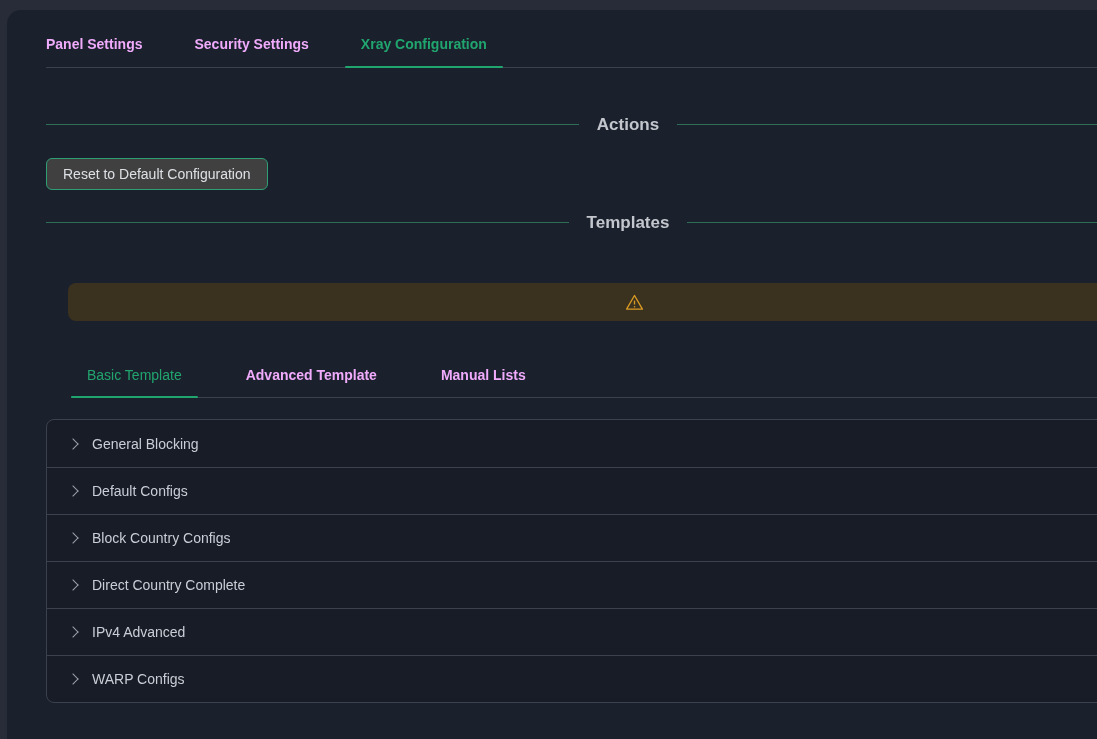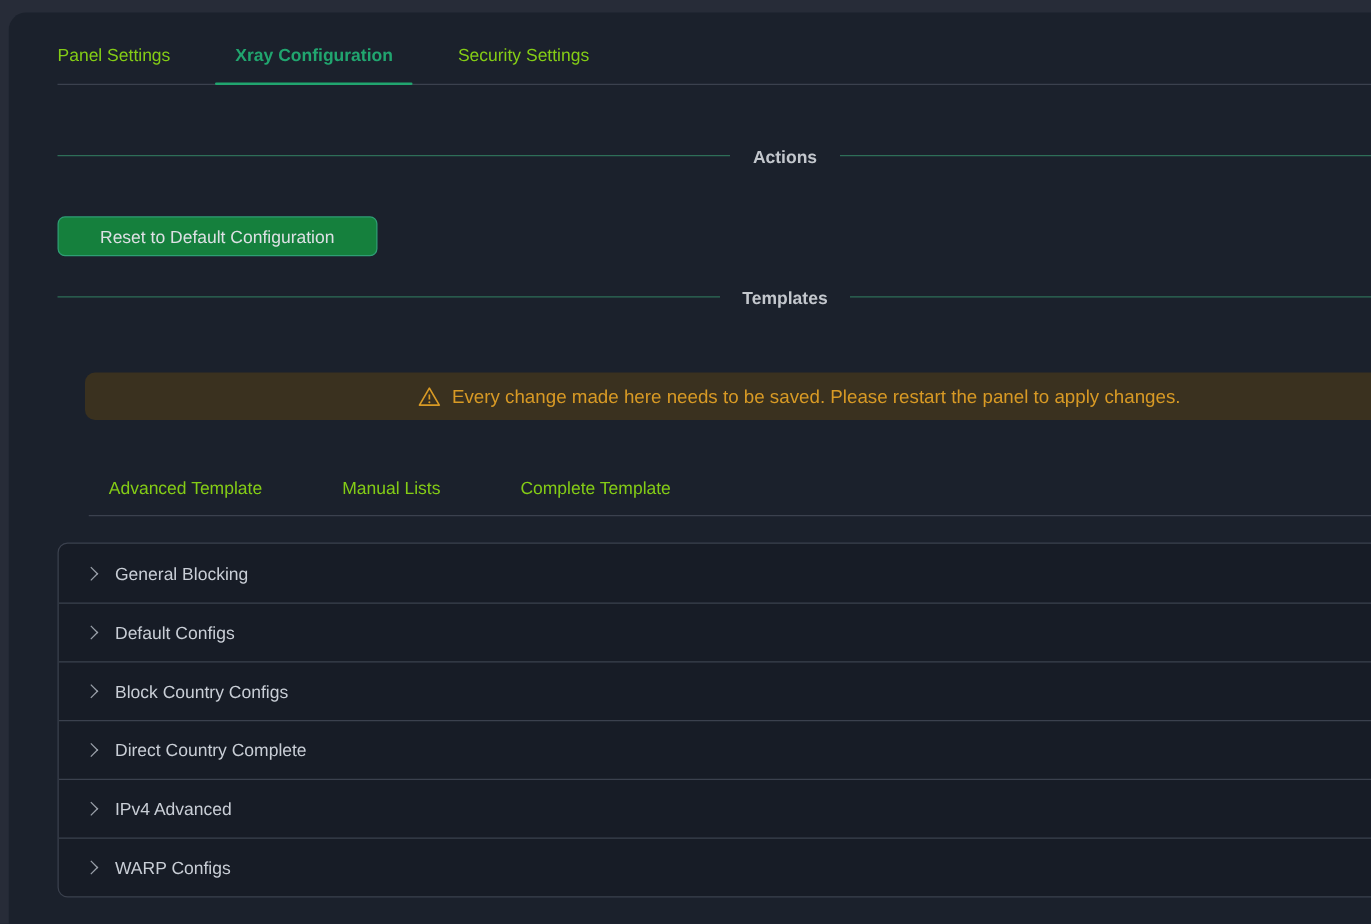--- a/index.html
+++ b/index.html
@@ -16,45 +16,45 @@
     width:1242px; height:760px;
     background:#1b212c;
     border-radius:14px;
   }
   .card-inner { padding:0 39px; }
 
   
   .tabs-row { display:flex; gap:20px; border-bottom:1px solid #3b414e; }
   .tabs-row .tab {
     padding:26px 16px 15px 16px;
-    font-size:14px; color:#84cc16;
-    position:relative; cursor:pointer; white-space:nowrap;
+    font-size:14px; color:#f0abfc;
+    position:relative; cursor:pointer; white-space:nowrap;font-weight:bold;
   }
   .tabs-row .tab:first-child { margin-left:-16px; }
   .tabs-row .tab.active { color:#21a56f; font-weight:700; }
   .tabs-row .tab.active::after {
     content:""; position:absolute; left:0; right:0; bottom:-1px;
     height:2px; background:#21a56f; border-radius:1px;
   }
 
   
   .divider { display:flex; align-items:center; height:21px; }
   .divider .line { flex:1; height:1px; background:#2e6e57; }
   .divider .divider-label {
-    margin:0 18px; font-size:14px; font-weight:700; color:#c3c7cd; white-space:nowrap;
+    margin:0 18px; font-size:17px; font-weight:700; color:#c3c7cd; white-space:nowrap;
   }
   .divider.actions { margin-top:46px; }
   .divider.templates { margin-top:22px; }
 
   
   .btn-primary-ghost {
-    margin-top:38px;
+    margin-top:23px;
     display:inline-block;
-    padding:7px 33px;
-    background:#15803d;
+    padding:7px 16px;
+    background:#404040;
     border:1px solid #2f9e74;
     border-radius:6px;
     color:#dde0e4; font-size:14px;
     font-family:"Liberation Sans", sans-serif;
     cursor:pointer;
   }
 
   
   .alert-warning {
     margin-top:50px; margin-left:22px;
@@ -98,22 +98,22 @@
 </style>
 </head>
 <body>
 
 <div class="card">
   <div class="card-inner">
 
     
     <div class="tabs-row">
       <div class="tab">Panel Settings</div>
+      <div class="tab">Security Settings</div>
       <div class="tab active">Xray Configuration</div>
-      <div class="tab">Security Settings</div>
     </div>
 
     
     <div class="divider actions">
       <span class="line"></span>
       <span class="divider-label">Actions</span>
       <span class="line"></span>
     </div>
 
     
@@ -128,28 +128,27 @@
 
     
     <div class="alert-warning">
       <span class="warn-icon">
         <svg width="19" height="19" viewBox="0 0 24 24">
           <path d="M12 3.2 L22 20.3 H2 Z" fill="none" stroke="#d89a25" stroke-width="1.7" stroke-linejoin="round"></path>
           <line x1="12" y1="9.6" x2="12" y2="14.6" stroke="#d89a25" stroke-width="1.7"></line>
           <circle cx="12" cy="17.4" r="1.05" fill="#d89a25"></circle>
         </svg>
       </span>
-      <span>Every change made here needs to be saved. Please restart the panel to apply changes.</span>
     </div>
 
     
     <div class="tabs-row secondary">
+      <div class="tab active">Basic Template</div>
       <div class="tab">Advanced Template</div>
       <div class="tab">Manual Lists</div>
-      <div class="tab">Complete Template</div>
     </div>
 
     
     <div class="collapse">
       <div class="collapse-header">
         <span class="chevron"></span>
         <span>General Blocking</span>
       </div>
       <div class="collapse-header">
         <span class="chevron"></span>

